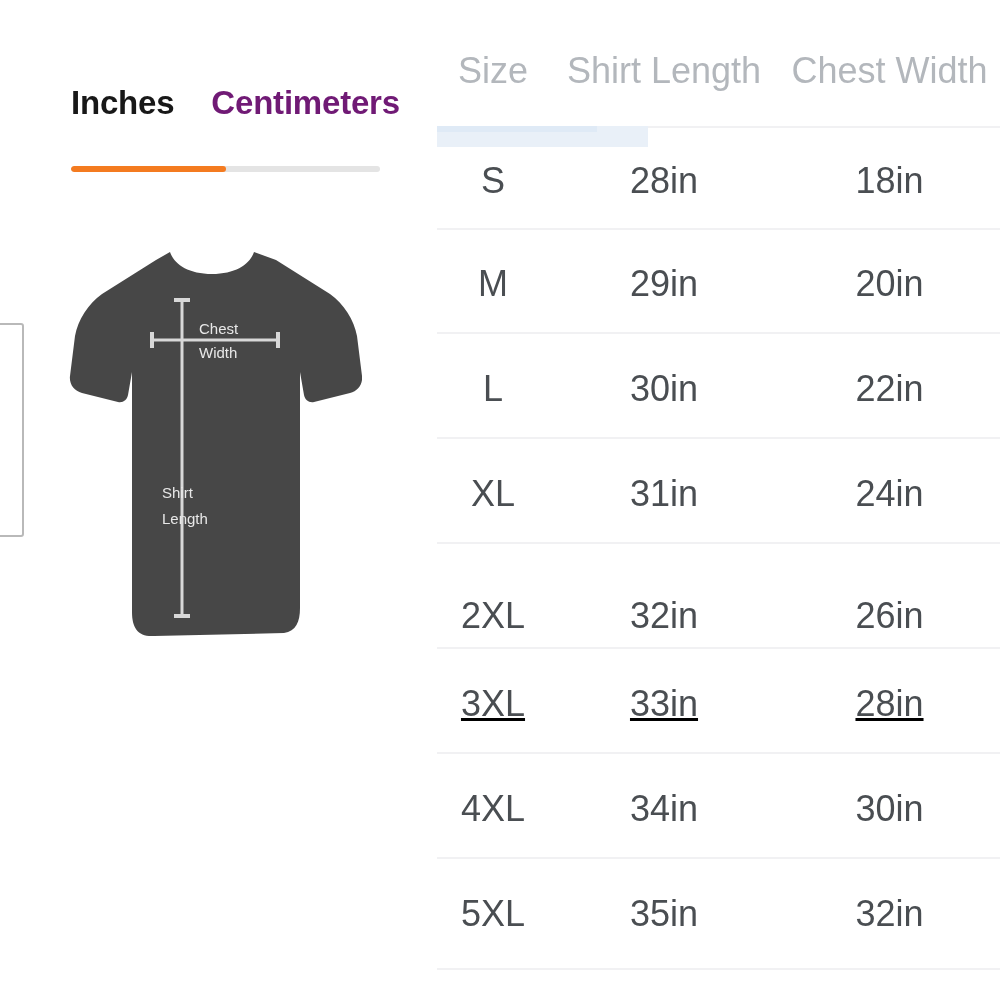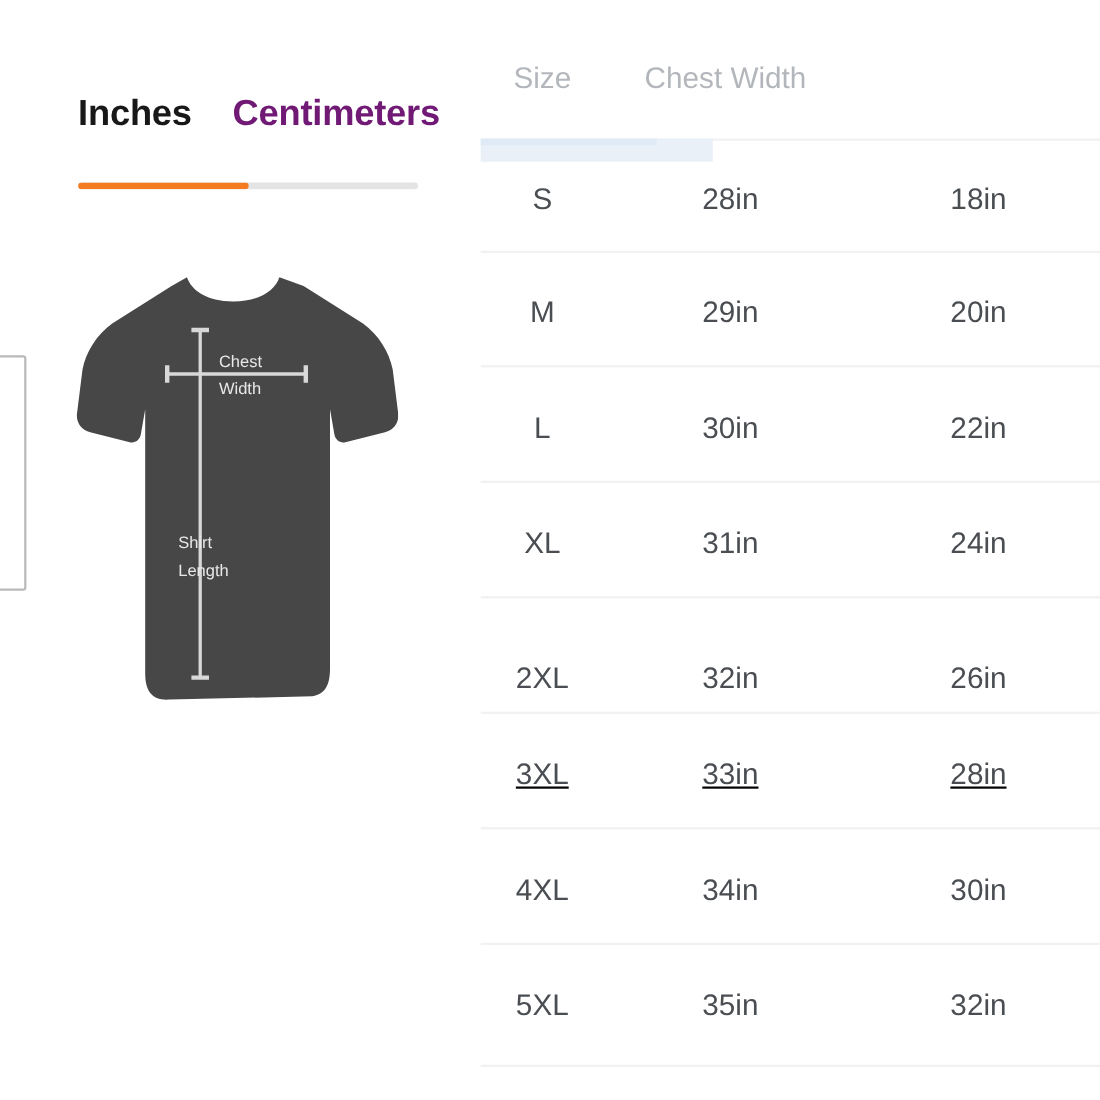--- a/index.html
+++ b/index.html
@@ -123,21 +123,21 @@
   }
   .st-row {
     position: absolute;
     left: 0;
     width: 563px;
     display: flex;
     align-items: center;
   }
   .st-cell {
     text-align: center;
-    font-size: 27px;
+    font-size: 36px;
     line-height: 1;
     font-family: "Liberation Sans", sans-serif;
     white-space: nowrap;
   }
   .st-cell.c-size   { width: 112px; margin-left: 0px; }
   .st-cell.c-length { width: 230px; }
   .st-cell.c-chest  { width: 221px; }
 
   .st-header {
     top: 52px;
@@ -237,20 +237,21 @@
         <text class="dim-label" x="100" y="262">Shirt</text>
         <text class="dim-label" x="100" y="288">Length</text>
       </svg>
     </div>
   </div>
 
   <div class="size-table">
 
     <div class="st-row st-header">
       <div class="st-cell c-size">Size</div>
+      <div class="st-cell c-length">Shirt Length</div>
       <div class="st-cell c-chest">Chest Width</div>
     </div>
 
     <div class="st-divider" style="top:126px;"></div>
     <div class="st-highlight"></div>
     <div class="st-highlight-bar"></div>
 
     <div class="st-row st-body-row" style="top:167px;height:28px;">
       <div class="st-cell c-size">S</div>
       <div class="st-cell c-length">28in</div>

